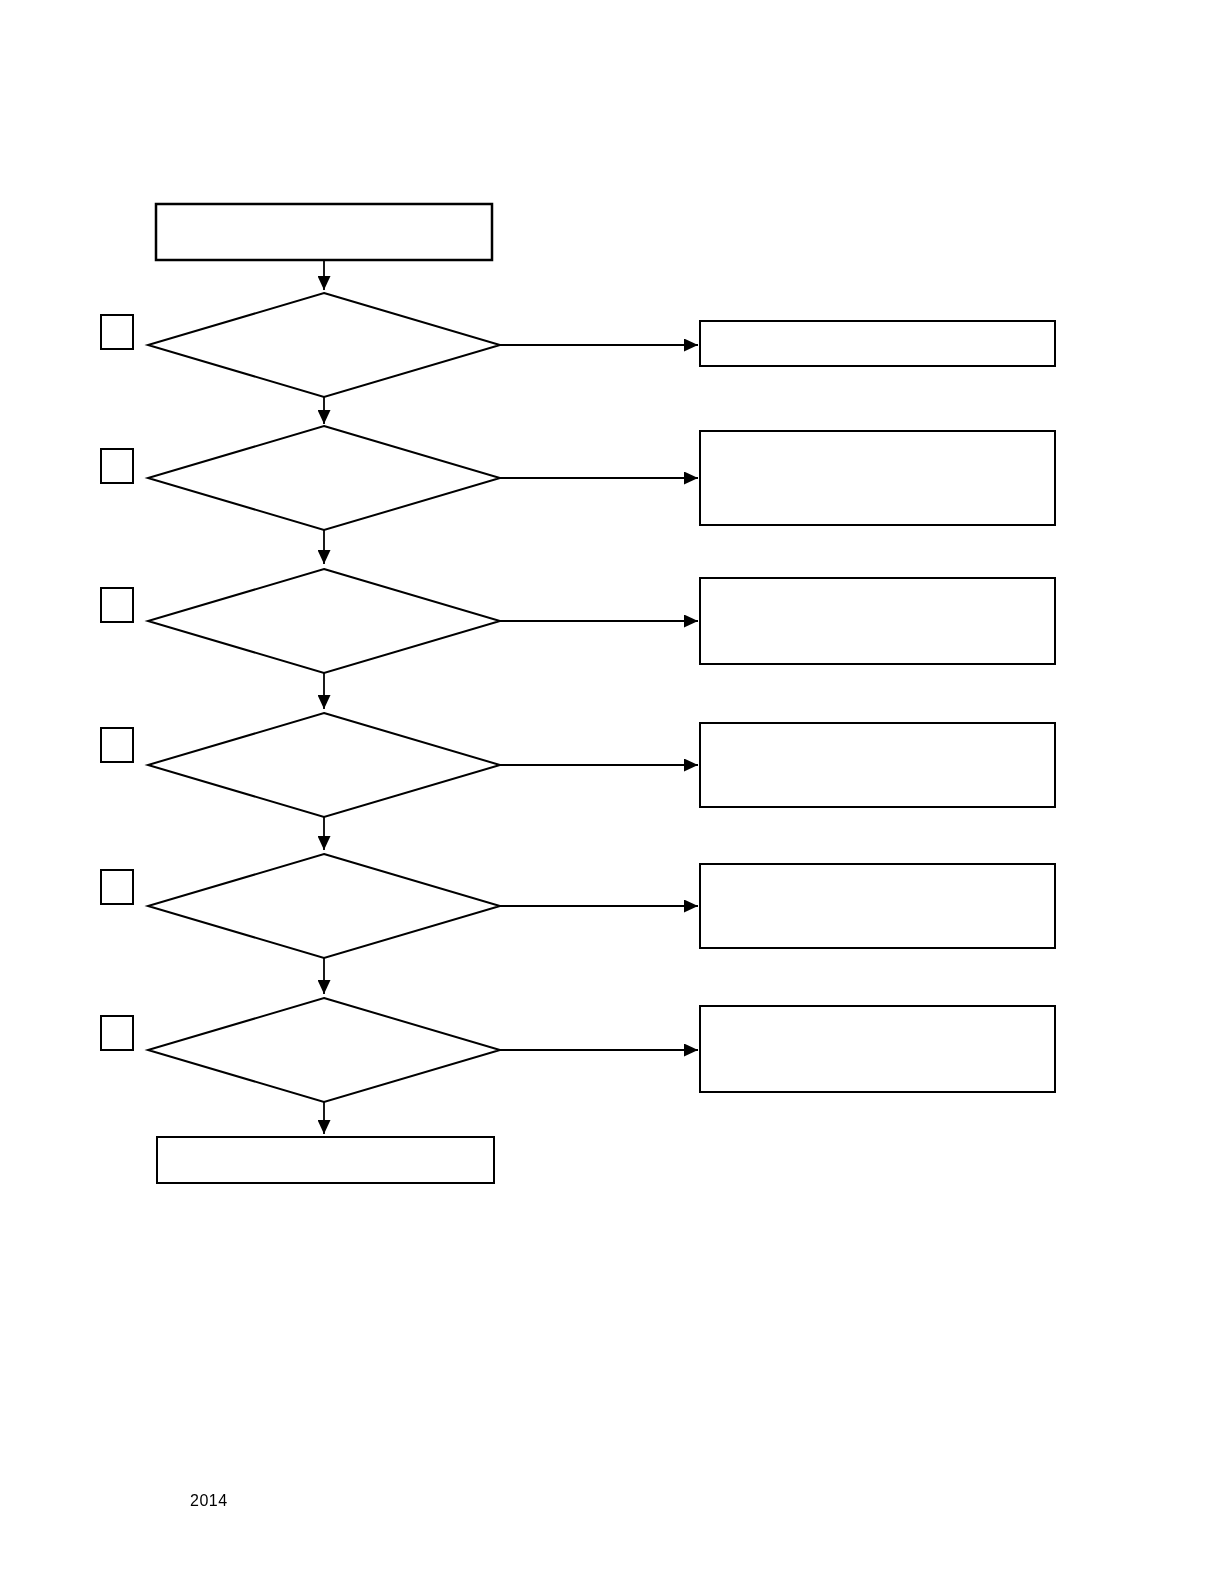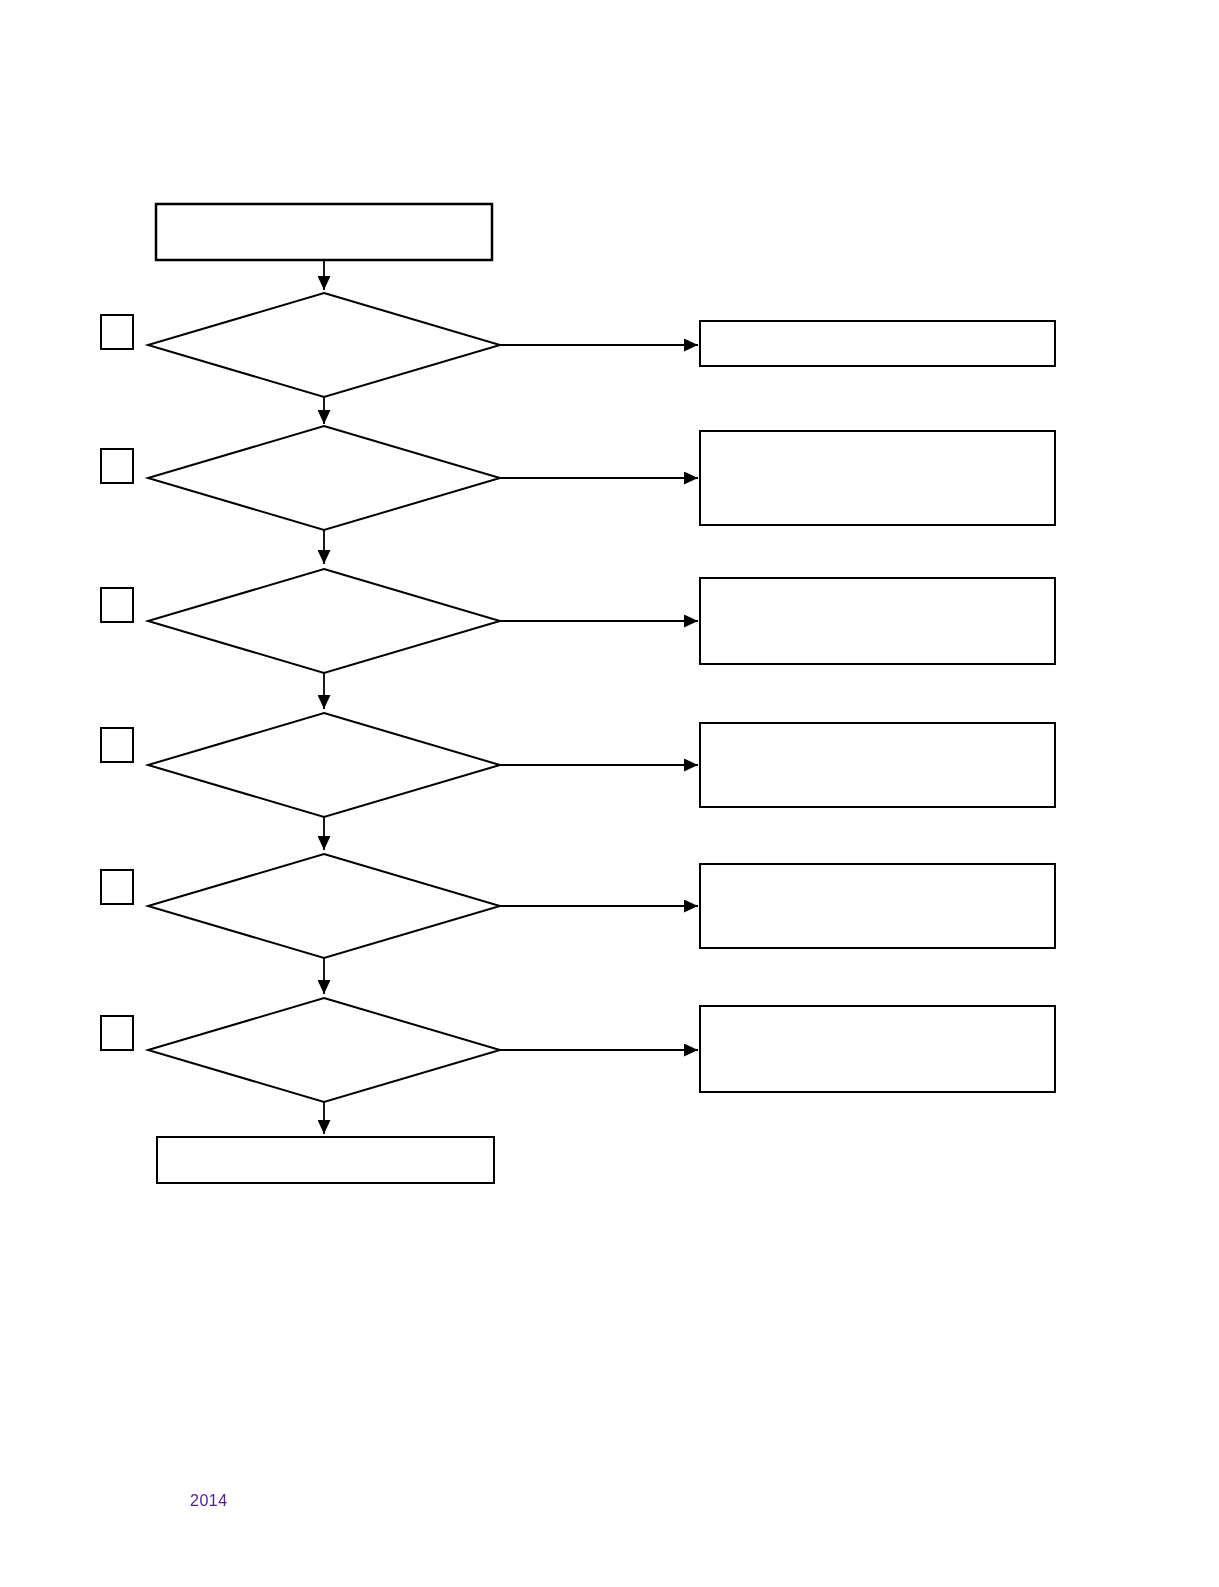--- a/index.html
+++ b/index.html
@@ -42,21 +42,21 @@
     font-family: "Liberation Sans", sans-serif;
     font-size: 15px;
     fill: #000000;
     text-anchor: middle;
   }
   .footer-year {
     position: absolute;
     left: 190px;
     top: 1492px;
     font-size: 16px;
-    color: #4c1d95;
+    color: #000000;
     letter-spacing: 0.5px;
   }
 </style>
 </head>
 <body>
 
 <div class="page">
 
   <svg class="flowchart" width="1219" height="1587" viewBox="0 0 1219 1587">
     <defs>

